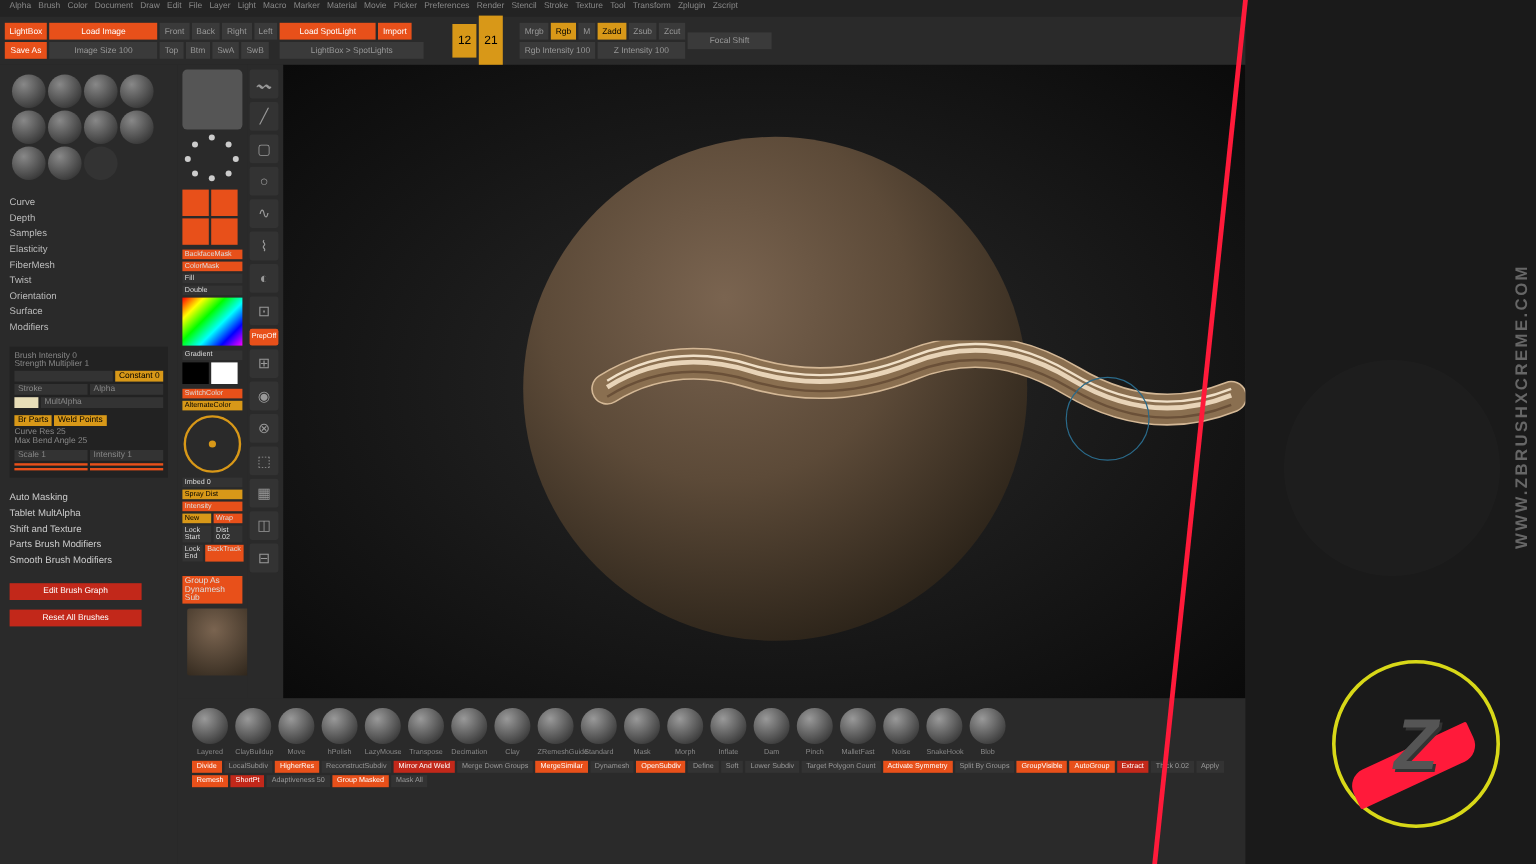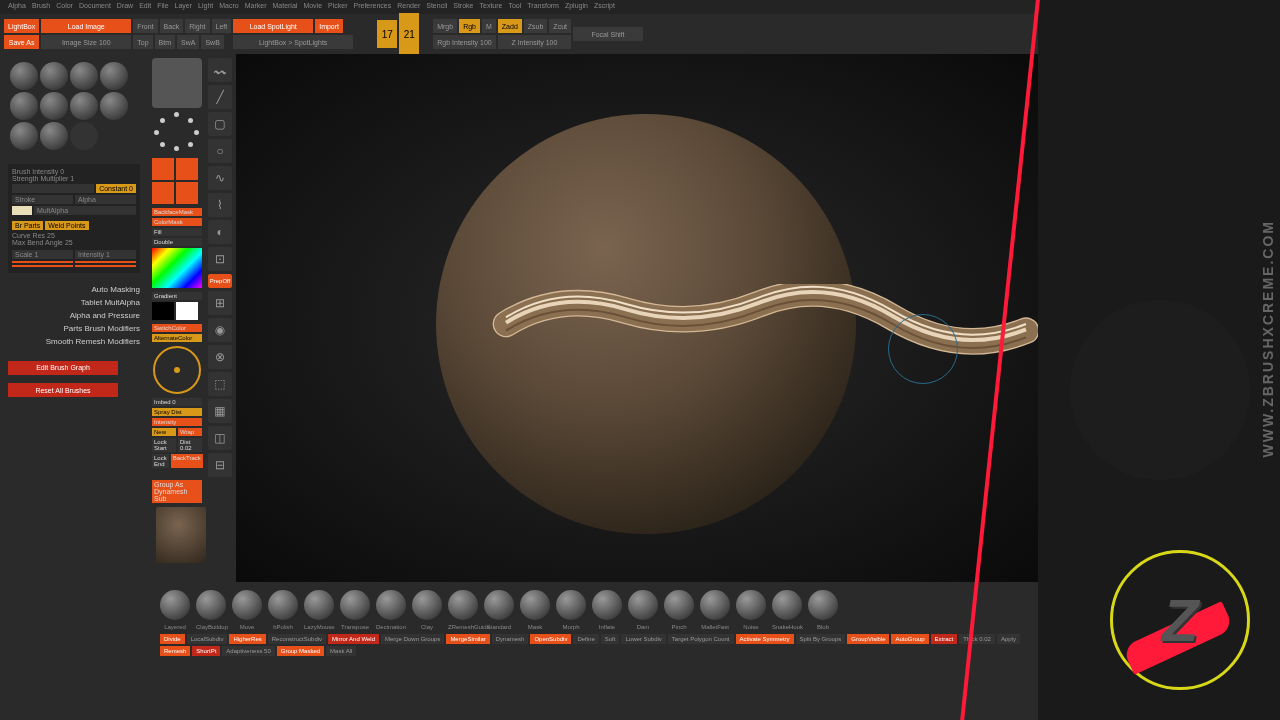--- a/index.html
+++ b/index.html
@@ -15,21 +15,21 @@
 .btn.yellow { background:#d89818; color:#000; }
 .left-panel { position:absolute; left:0; top:54px; width:148px; background:#2a2a2a; height:666px; }
 .mat-grid { display:flex; flex-wrap:wrap; gap:2px; padding:8px 10px; }
 .mat-ball { width:28px; height:28px; border-radius:50%; background:radial-gradient(circle at 35% 30%, #888, #222); }
 .left-list { padding:4px 8px; font-size:8px; color:#bbb; }
 .left-list div { padding:2px 0; }
 .brush-props { margin:6px 8px; background:#222; padding:4px; font-size:7px; color:#888; }
 .brush-props .row { display:flex; gap:2px; margin:2px 0; }
 .brush-props .yellow { background:#d89818; color:#000; padding:1px 3px; }
 .brush-props .small { background:#333; padding:1px 3px; flex:1; }
-.bottom-list { padding:4px 8px; font-size:8px; color:#ccc;text-align:right; }
+.bottom-list { padding:4px 8px; font-size:8px; color:#ccc; }
 .bottom-list div { padding:2px 0; }
 .tool-col { position:absolute; left:148px; top:54px; width:58px; height:600px; background:#2a2a2a; padding:4px; }
 .brush-thumb { width:50px; height:50px; background:#555; border-radius:4px; margin-bottom:4px; }
 .dots { width:50px; height:40px; position:relative; margin-bottom:6px; }
 .dots span { position:absolute; width:5px; height:5px; background:#ccc; border-radius:50%; }
 .sym-btns { display:flex; flex-wrap:wrap; gap:2px; margin-bottom:4px; }
 .sym-btns div { width:22px; height:22px; background:#e8501a; }
 .tool-label { font-size:6px; color:#ddd; padding:1px 2px; margin-bottom:2px; }
 .tool-label.orange { background:#e8501a; }
 .tool-label.dark { background:#333; }
@@ -118,21 +118,21 @@
       </div>
     </div>
     <div style="display:flex;flex-direction:column;gap:2px;">
       <div style="display:flex;gap:2px;">
         <span class="btn orange" style="width:80px">Load SpotLight</span>
         <span class="btn orange">Import</span>
       </div>
       <span class="btn dark" style="width:120px">LightBox &gt; SpotLights</span>
     </div>
     <div style="width:20px"></div>
-    <span class="btn yellow" style="width:20px;height:28px;font-size:10px">17</span>
+    <span class="btn yellow" style="width:20px;height:28px;font-size:10px">12</span>
     <span class="btn yellow" style="width:20px;height:43px;font-size:10px">21</span>
     <div style="width:10px"></div>
     <div style="display:flex;flex-direction:column;gap:2px;">
       <div style="display:flex;gap:2px;">
         <span class="btn dark">Mrgb</span>
         <span class="btn yellow">Rgb</span>
         <span class="btn dark">M</span>
       </div>
       <span class="btn dark">Rgb Intensity 100</span>
     </div>
@@ -153,20 +153,31 @@
       <div class="mat-ball"></div>
       <div class="mat-ball"></div>
       <div class="mat-ball"></div>
       <div class="mat-ball"></div>
       <div class="mat-ball"></div>
       <div class="mat-ball"></div>
       <div class="mat-ball"></div>
       <div class="mat-ball"></div>
       <div class="mat-ball"></div>
       <div class="mat-ball" style="background:#333"></div>
+    </div>
+    <div class="left-list">
+      <div>Curve</div>
+      <div>Depth</div>
+      <div>Samples</div>
+      <div>Elasticity</div>
+      <div>FiberMesh</div>
+      <div>Twist</div>
+      <div>Orientation</div>
+      <div>Surface</div>
+      <div>Modifiers</div>
     </div>
     <div class="brush-props">
       <div>Brush Intensity 0</div>
       <div>Strength  Multiplier 1</div>
       <div class="row">
           <span class="small"></span>
           <span class="yellow">Constant 0</span>
         </div>
       <div class="row">
           <span class="small">Stroke</span>
@@ -191,23 +202,23 @@
           <span class="small" style="background:#e8501a"></span>
         </div>
       <div class="row">
           <span class="small" style="background:#e8501a"></span>
           <span class="small" style="background:#e8501a"></span>
         </div>
     </div>
     <div class="bottom-list">
       <div>Auto Masking</div>
       <div>Tablet MultAlpha</div>
-      <div>Alpha and Pressure</div>
+      <div>Shift and Texture</div>
       <div>Parts Brush Modifiers</div>
-      <div>Smooth Remesh Modifiers</div>
+      <div>Smooth Brush Modifiers</div>
     </div>
     <div style="padding:4px 8px">
       <div class="btn red" style="width:110px;margin-bottom:4px">Edit Brush Graph</div>
       <div class="btn red" style="width:110px">Reset All Brushes</div>
     </div>
   </div>
 
   <div class="tool-col">
     <div class="brush-thumb"></div>
     <div class="dots">

